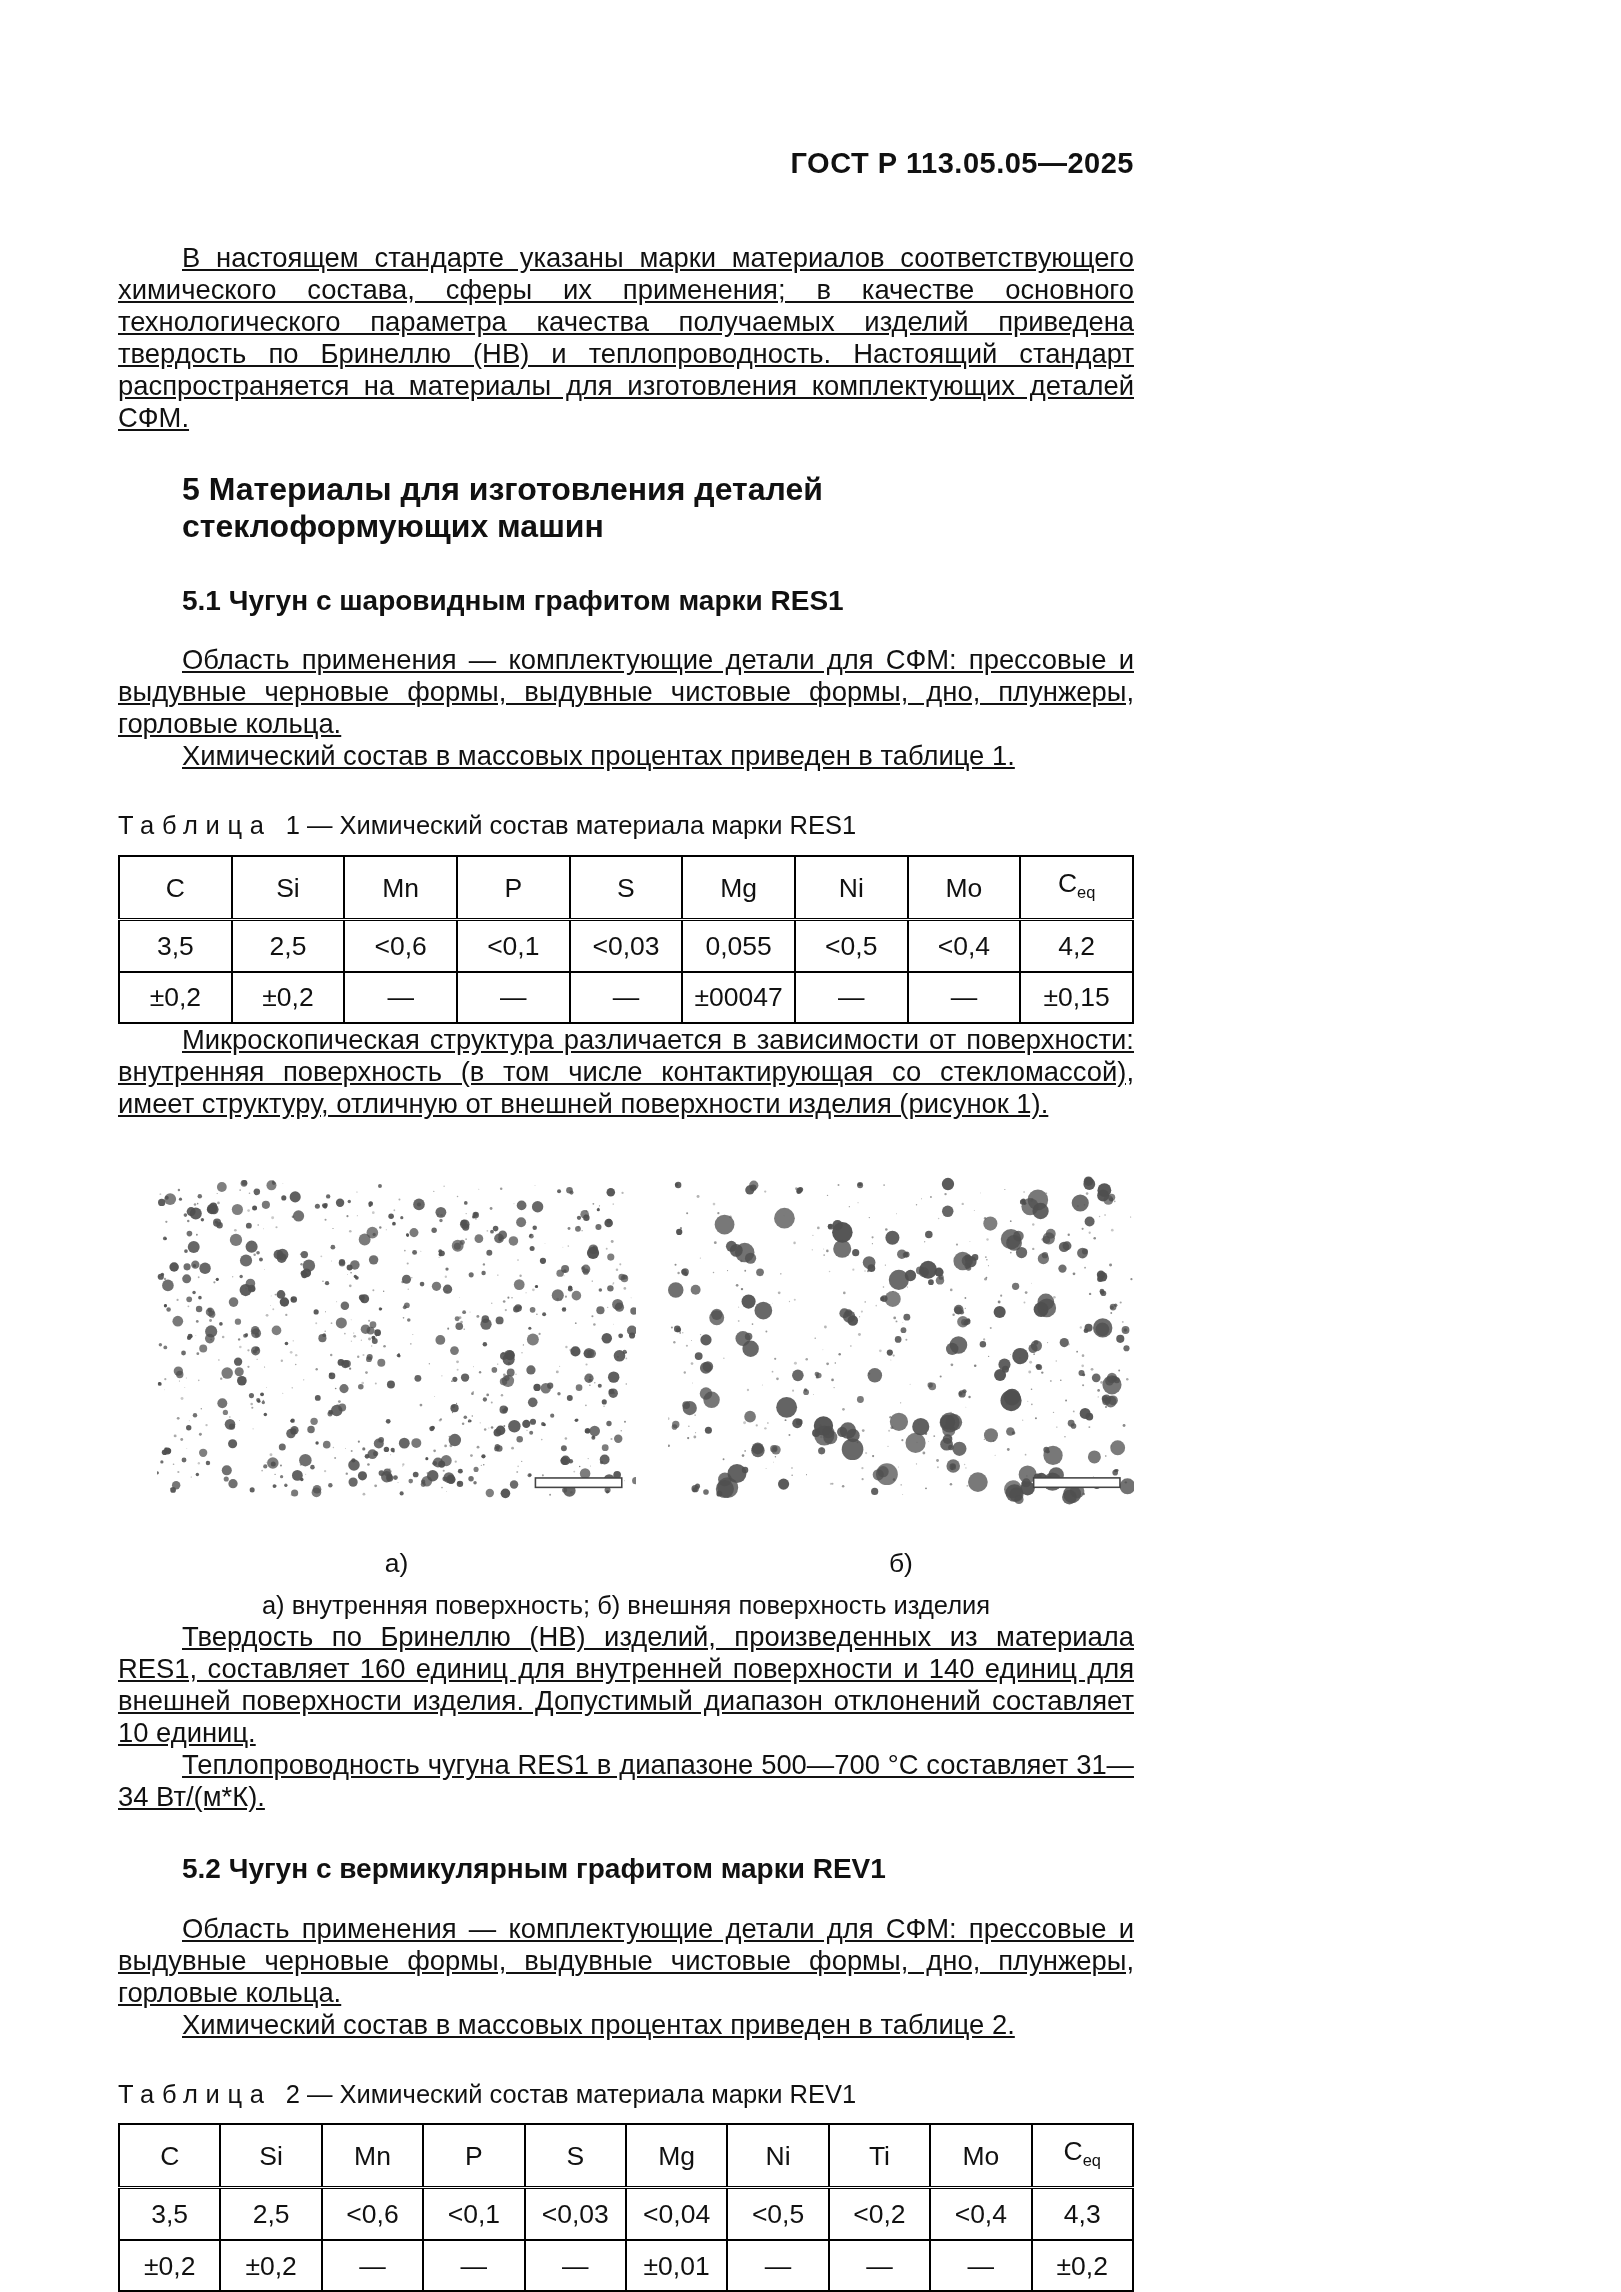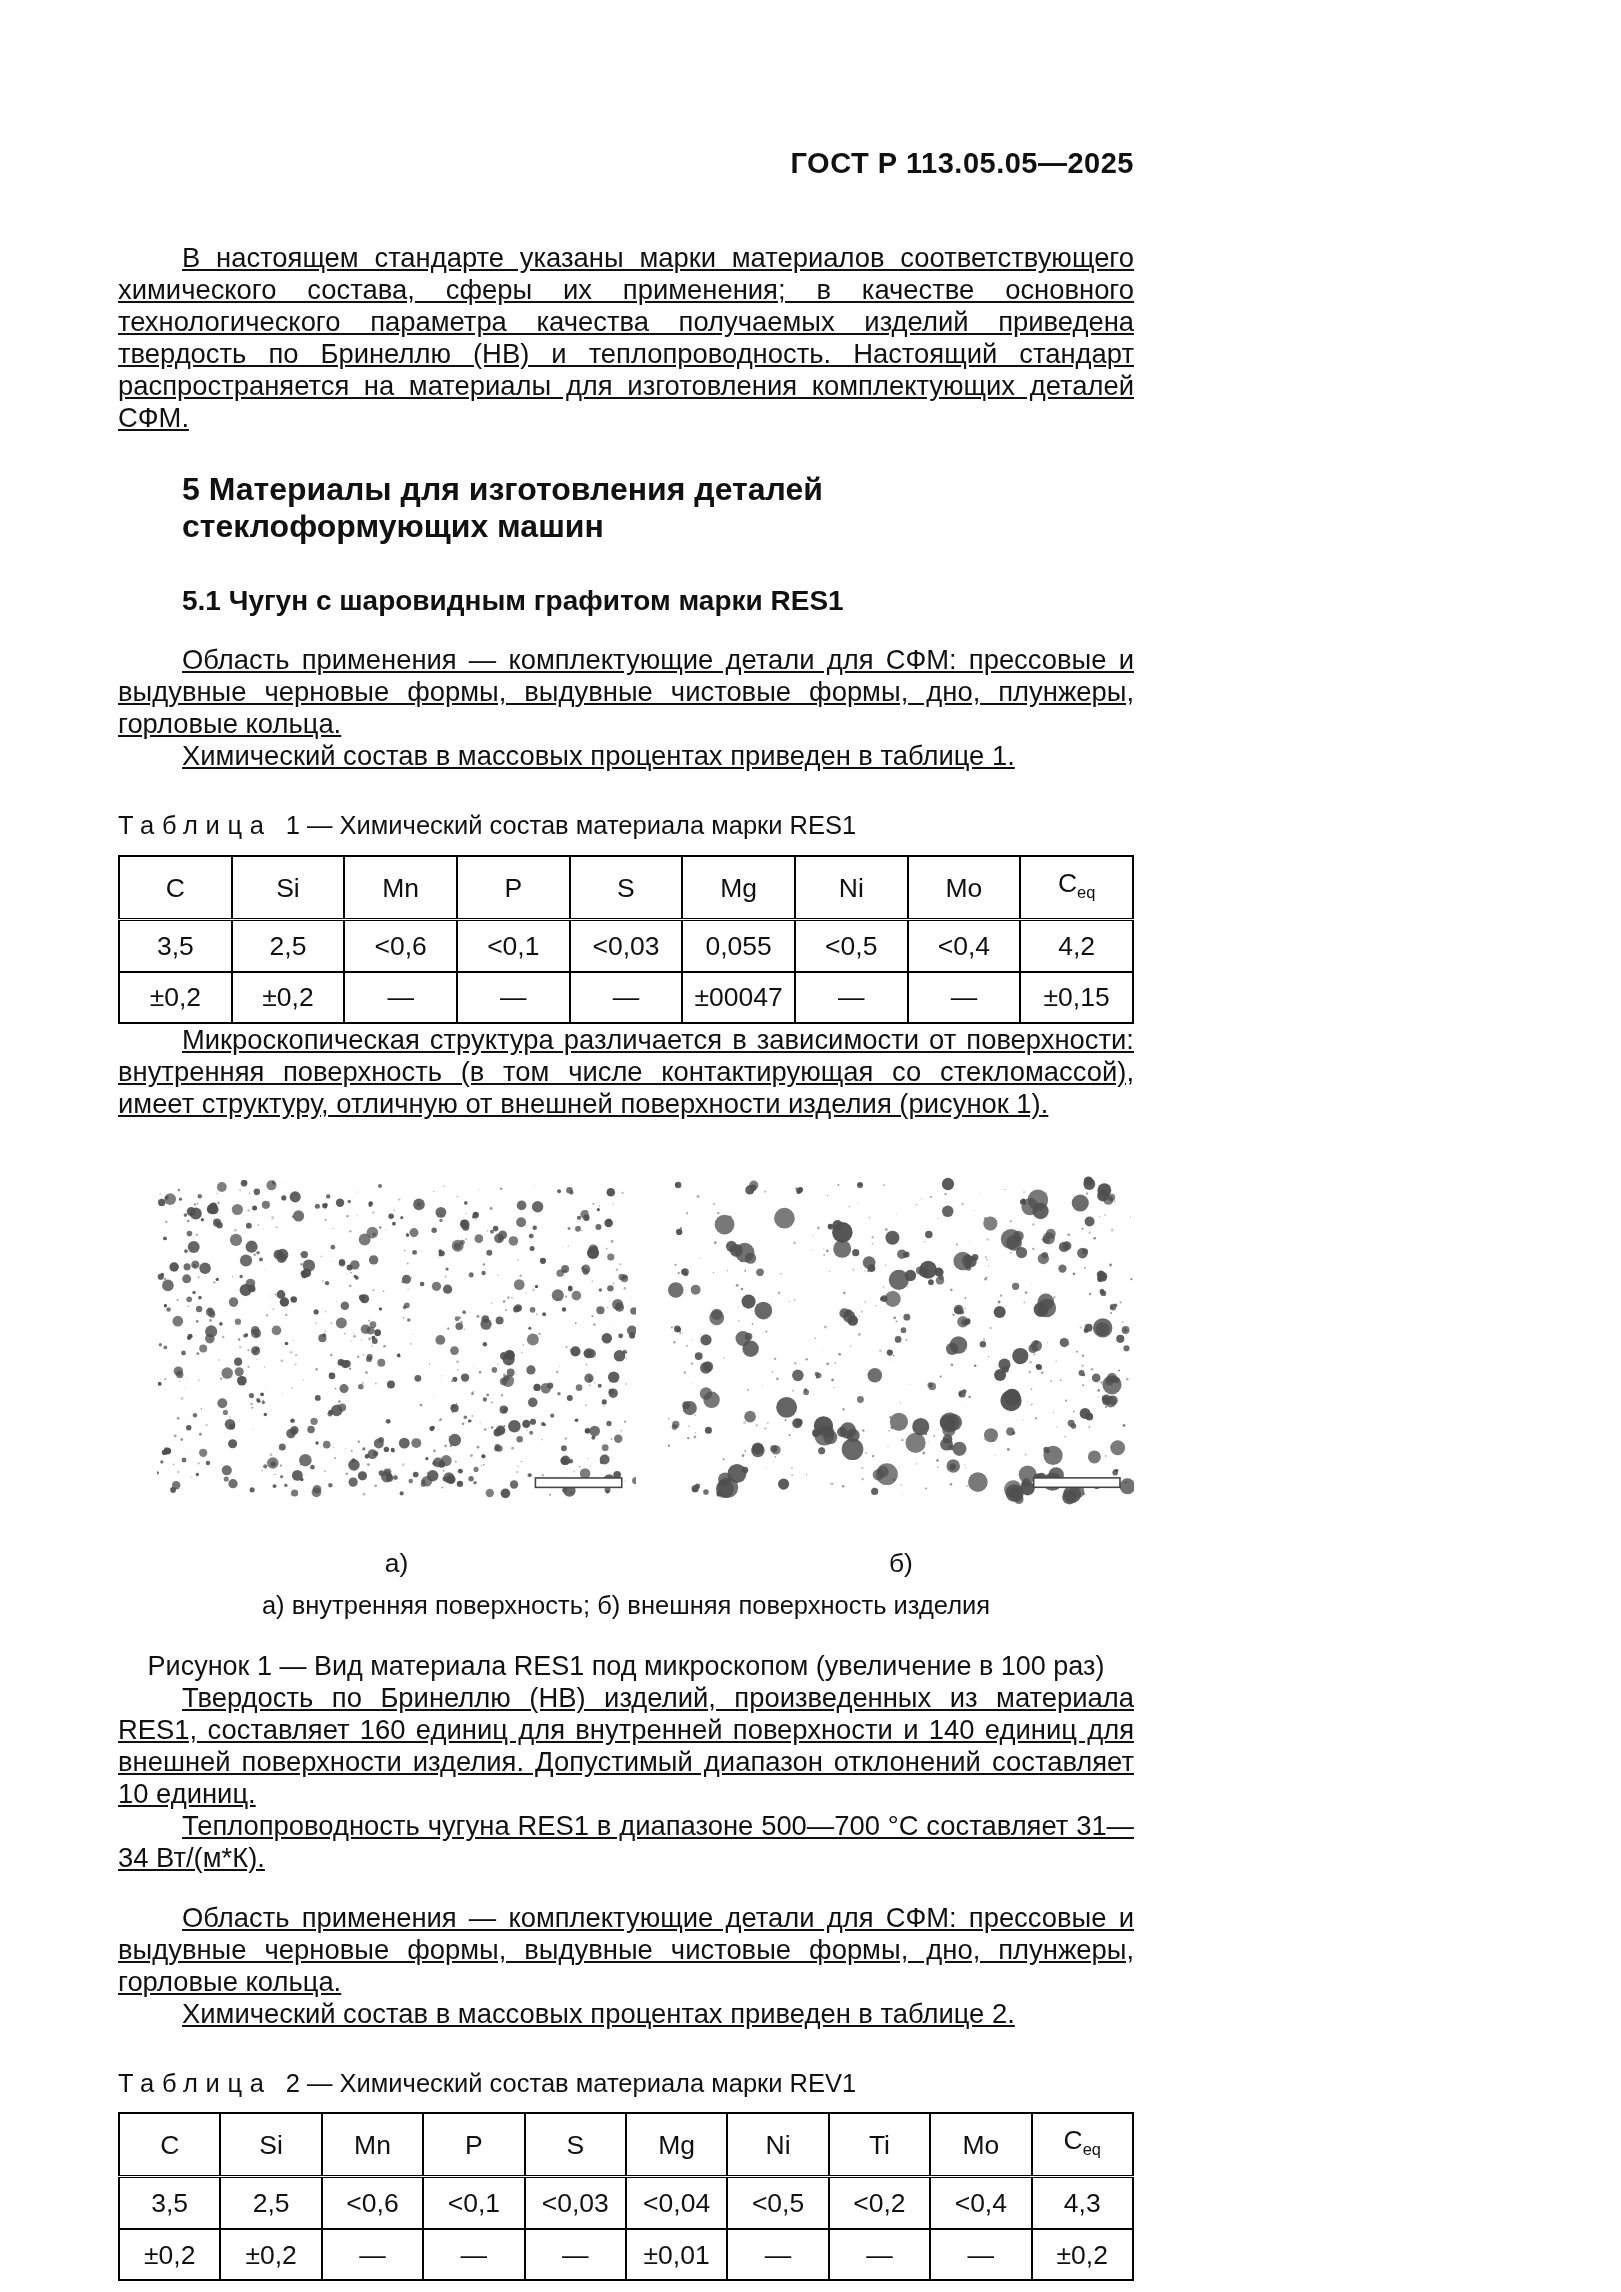--- a/index.html
+++ b/index.html
@@ -1532,25 +1532,25 @@
         </svg>
     </div>
     <div class="panel-labels">
       <div class="panel-label" style="width:598px">а)</div>
       <div class="panel-gap"></div>
       <div class="panel-label" style="width:582px">б)</div>
     </div>
   </div>
 
   <div class="fig-caption">а) внутренняя поверхность; б) внешняя поверхность изделия</div>
-  <div class="fig-title">Рисунок 1 — Вид материала RES1 под микроскопом (увеличение в 100 раз)</div>
 
   <p class="body-par mt-hard">Твердость по Бринеллю (НВ) изделий, произведенных из материала RES1, составляет 160 единиц для внутренней поверхности и 140 единиц для внешней поверхности изделия. Допустимый диапазон отклонений составляет 10 единиц.</p>
   <p class="body-par">Теплопроводность чугуна RES1 в диапазоне 500—700 °С составляет 31—34 Вт/(м*К).</p>
 
+  <h2 class="sub-title">5.2 Чугун с вермикулярным графитом марки REV1</h2>
 
   <p class="body-par mt-par">Область применения — комплектующие детали для СФМ: прессовые и выдувные черновые фор­мы, выдувные чистовые формы, дно, плунжеры, горловые кольца.</p>
   <p class="body-par">Химический состав в массовых процентах приведен в таблице 2.</p>
 
   <p class="tbl-caption"><span class="spaced">Таблица</span>&nbsp;&nbsp;<span>2</span> <span>— Химический состав материала марки REV1</span></p>
 
   <table class="chem" id="table2">
       <thead>
         <tr>
           <th>C</th>

